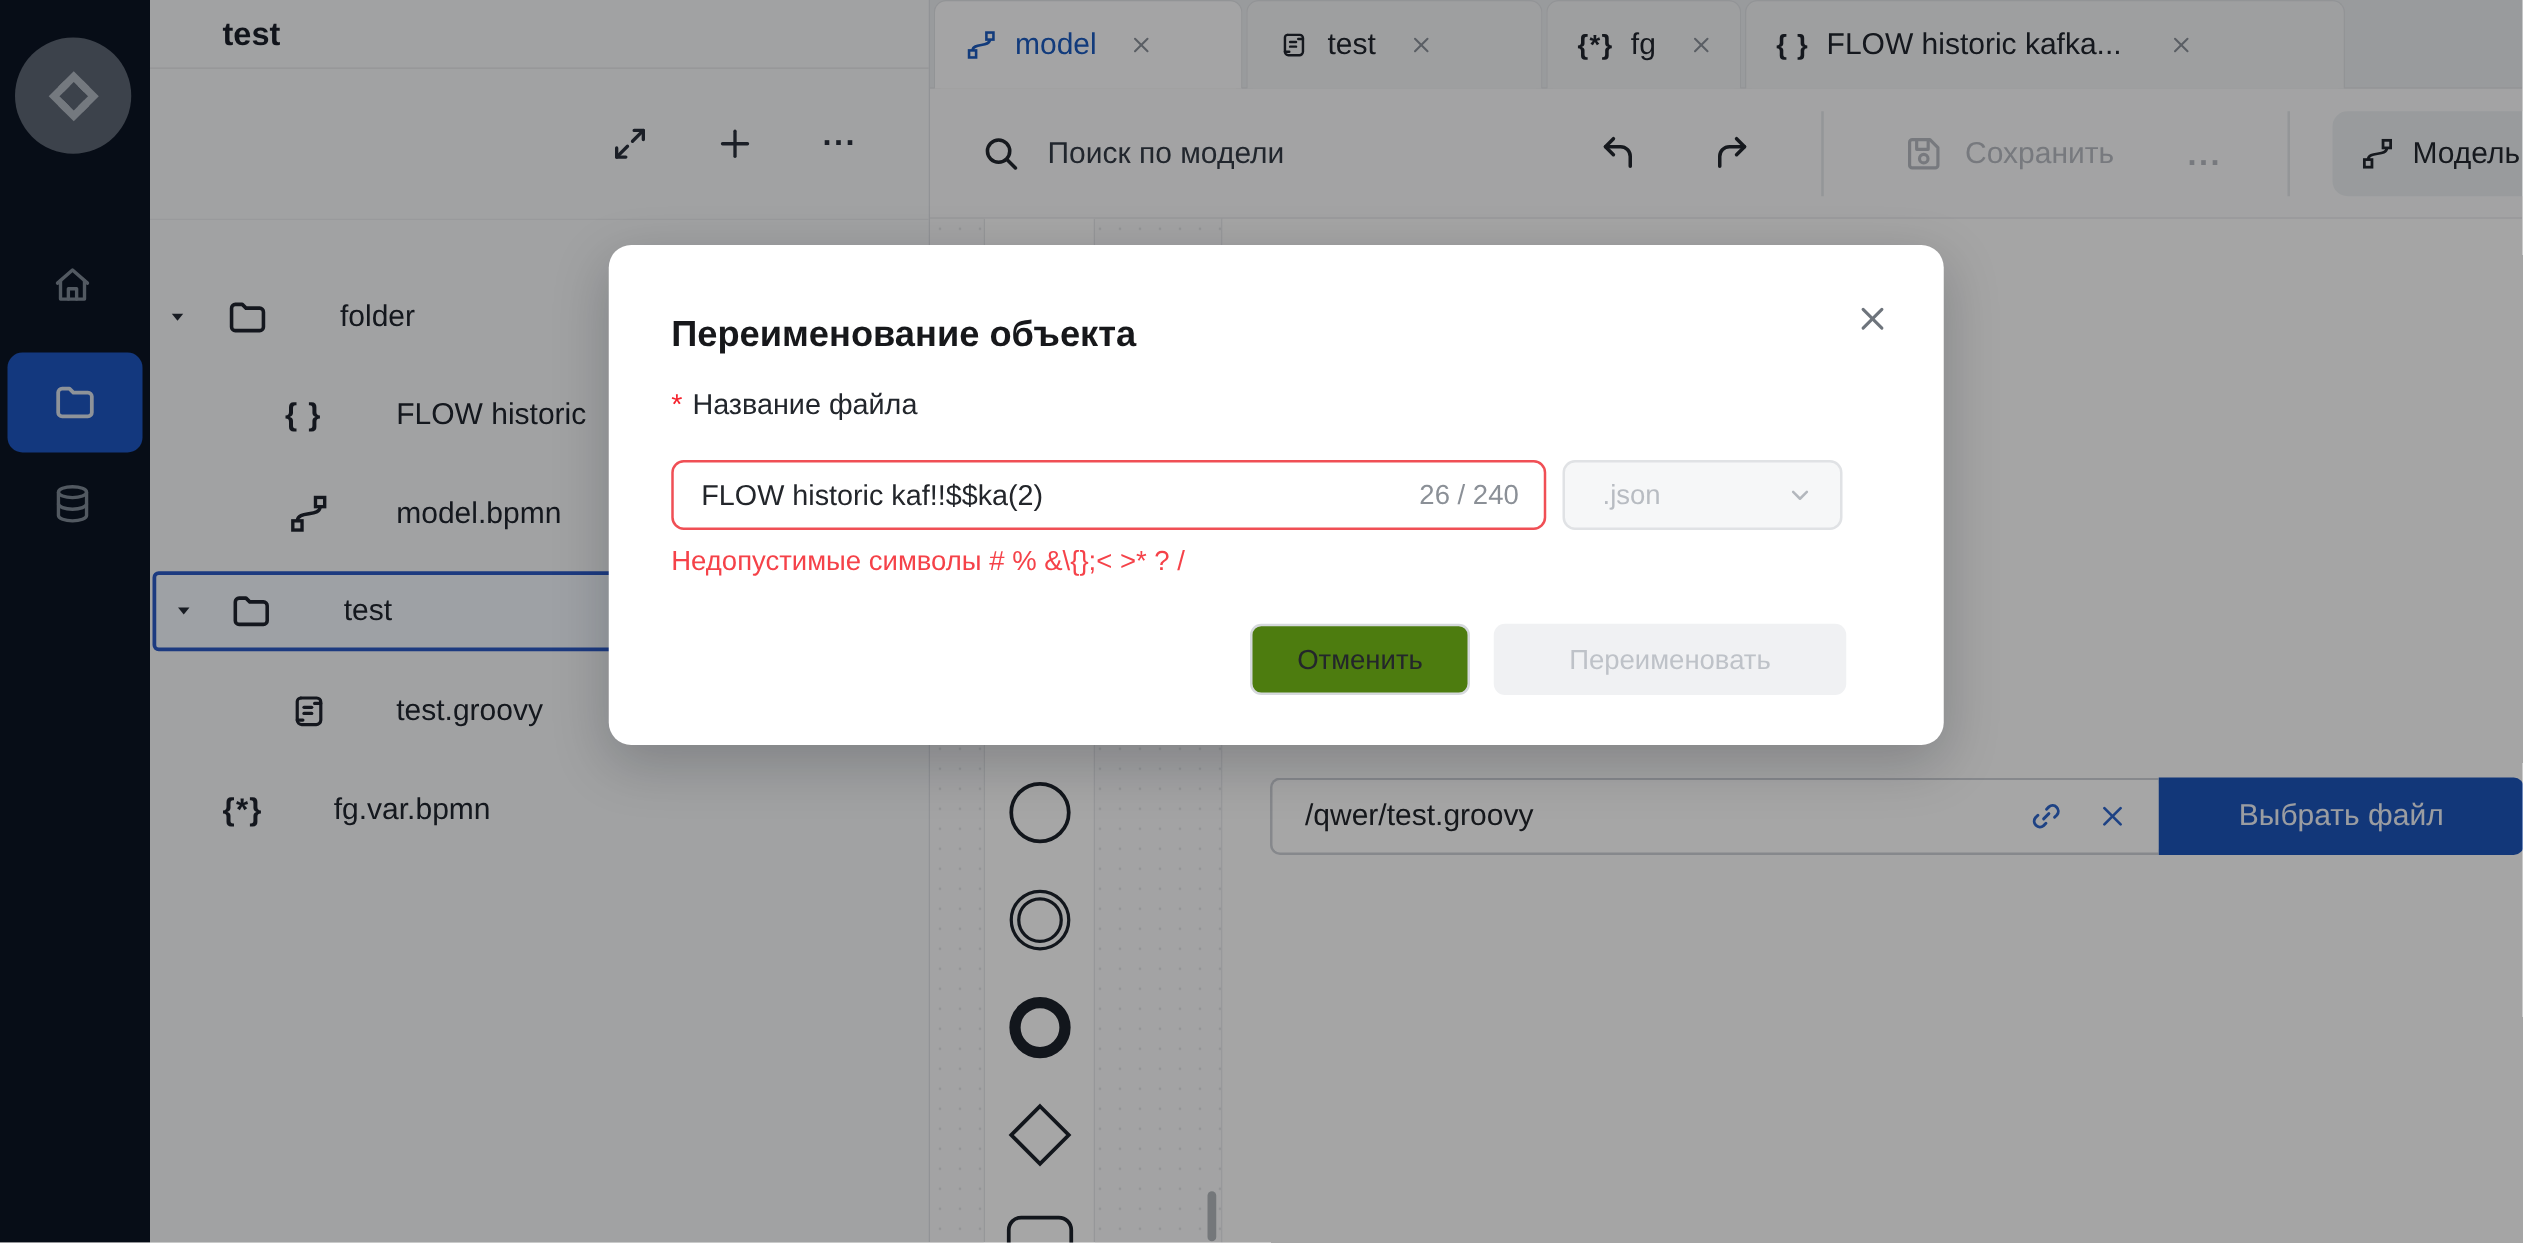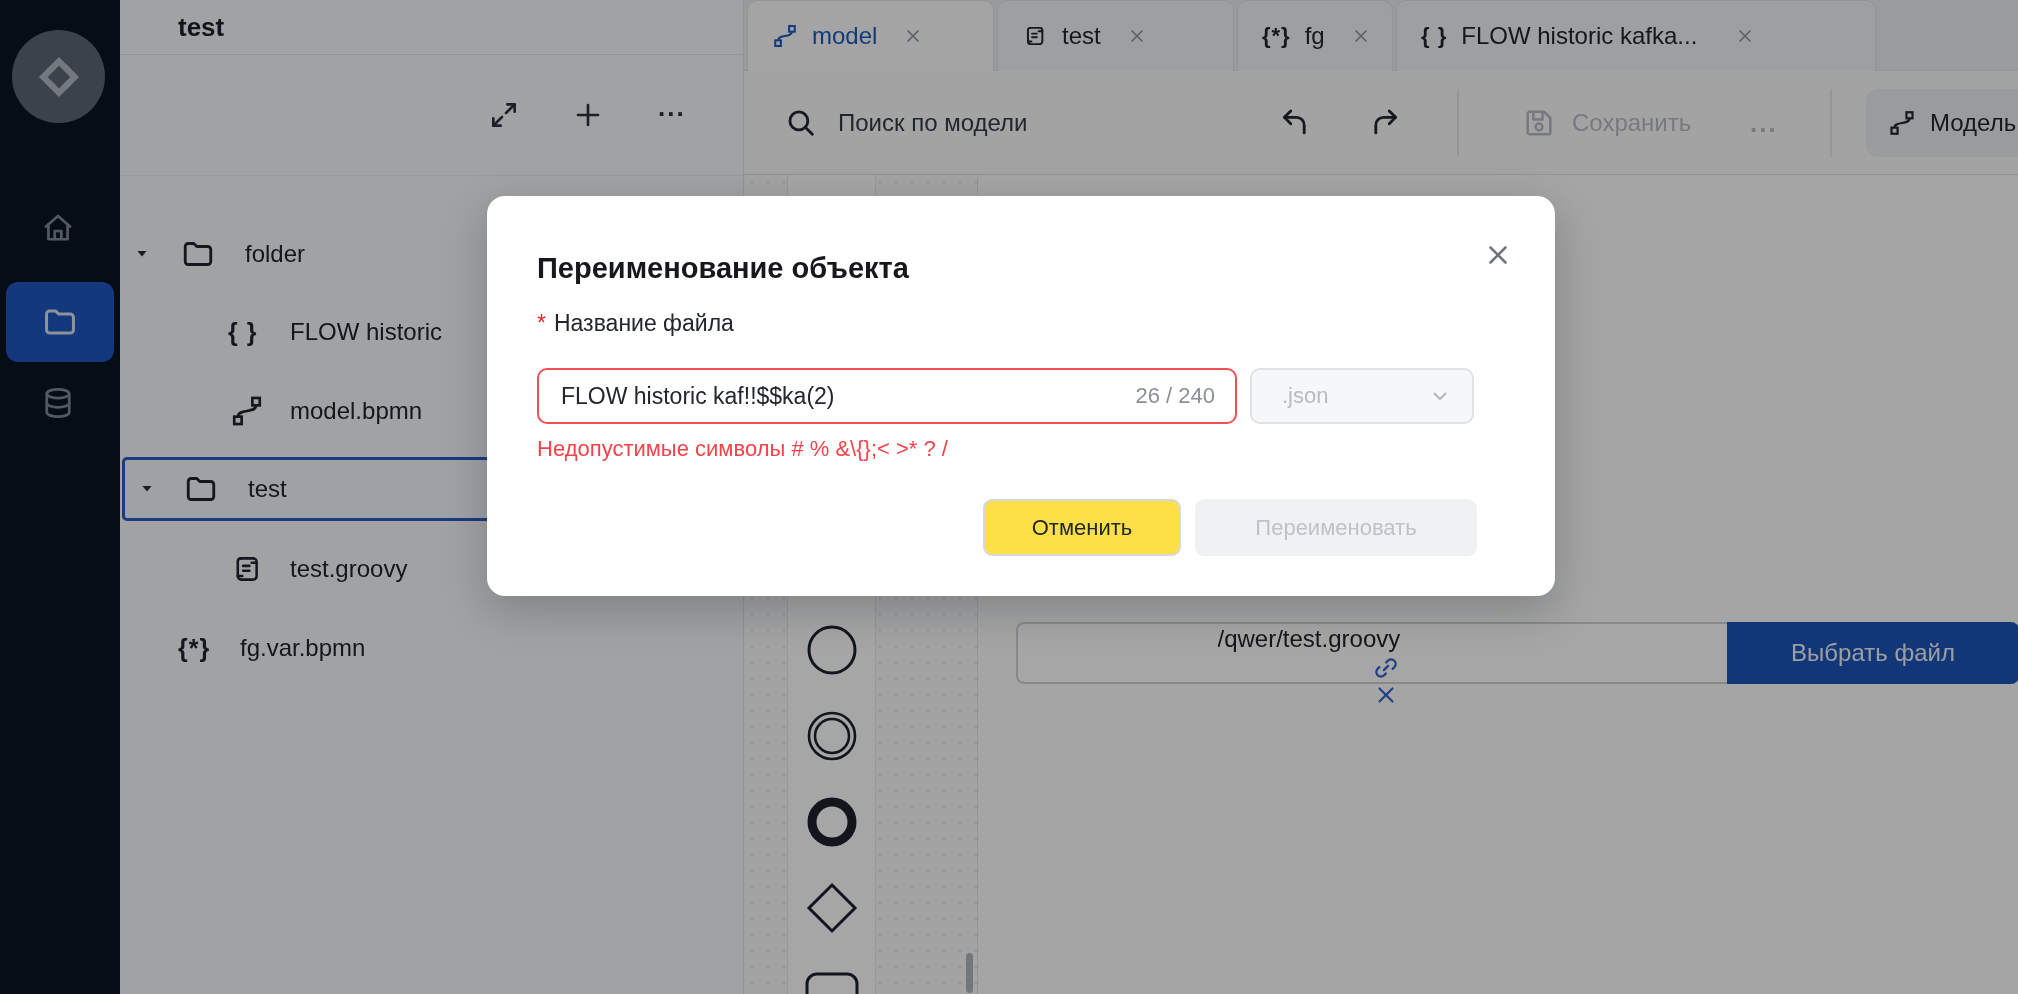--- a/index.html
+++ b/index.html
@@ -30,21 +30,21 @@
         font-family:"Liberation Sans",sans-serif;margin-left:18px;width:200px;color:#30363f;}
   .exp-search input::placeholder{color:#a7aeb8;}
   .exp-tool-ic{position:absolute;top:44px;color:#2a313c;cursor:pointer;}
   .dots{font-size:26px;letter-spacing:2px;color:#2a313c;font-weight:bold;line-height:32px;}
 
   .tree{position:relative;}
   .trow{position:absolute;left:0;width:624px;height:64px;display:flex;align-items:center;
         box-sizing:border-box;cursor:pointer;}
   .trow .caret{position:absolute;left:12px;width:20px;color:#262c36;}
   .trow .ticon{position:absolute;color:#1f242e;display:flex;align-items:center;justify-content:center;}
-  .trow .tlabel{position:absolute;font-size:24px;color:#20252e;white-space:nowrap;}
+  .trow .tlabel{position:absolute;font-size:24px;color:#20252e;white-space:nowrap;margin-left:27px;}
   .braces{font-size:25px;font-weight:bold;color:#1f242e;letter-spacing:1px;}
   .trow.selected{left:2px;width:620px;border:3px solid #2b5ac5;border-radius:5px;background:#f3f7fd;}
 
   
   .tabbar{left:744px;top:0;width:1274px;height:71px;background:#eceef1;
           border-bottom:1px solid #dde0e4;z-index:1;display:flex;box-sizing:border-box;}
   .tab{height:71px;box-sizing:border-box;margin-right:3px;border:1px solid #e0e3e7;border-bottom:none;
        border-radius:10px 10px 0 0;background:#f3f4f6;display:flex;align-items:center;
        padding:0 24px;cursor:pointer;color:#21262e;}
   .tab .tab-label{font-size:24px;margin:0 16px 0 14px;white-space:nowrap;}
@@ -77,21 +77,21 @@
            border-left:1px solid #e6e8eb;border-right:1px solid #e6e8eb;box-sizing:border-box;
            display:flex;flex-direction:column;align-items:center;padding-top:447px;}
   .pal-item{width:56px;height:56px;margin-bottom:30px;color:#1d222b;cursor:pointer;flex:0 0 auto;}
   .cv-scroll{position:absolute;left:222px;top:778px;width:7px;height:40px;background:#b3b7bc;border-radius:4px;}
   .cv-divider{left:977px;top:175px;width:1px;height:819px;background:#e4e6e9;z-index:1;}
 
   
   .props{left:978px;top:175px;width:1040px;height:819px;background:#fdfdfe;z-index:1;}
   .file-group{position:absolute;left:38px;top:447px;display:flex;height:62px;}
   .file-input{width:711px;height:62px;box-sizing:border-box;border:2px solid #ced2d7;border-right:none;
-        border-radius:8px 0 0 8px;background:#fff;display:flex;align-items:center;padding:0 24px;flex-direction:column;}
+        border-radius:8px 0 0 8px;background:#fff;display:flex;align-items:center;padding:0 24px;}
   .file-input input{border:none;outline:none;background:transparent;font-size:24px;flex:1;
         font-family:"Liberation Sans",sans-serif;color:#22262c;}
   .file-ic{color:#2e66cb;display:flex;margin-left:26px;cursor:pointer;}
   .file-btn{width:292px;height:62px;background:#1d55bb;border:none;border-radius:0 8px 8px 0;
         color:#eef2f8;font-size:24px;font-family:"Liberation Sans",sans-serif;cursor:pointer;}
 
   
   .overlay{left:0;top:0;width:2018px;height:994px;background:rgba(0,0,0,0.35);z-index:10;}
   .modal{left:487px;top:196px;width:1040px;height:400px;background:#fff;border-radius:18px;
          box-shadow:0 14px 44px rgba(10,15,24,0.22);z-index:20;padding-left:28px;}
@@ -104,21 +104,21 @@
   .m-input input{border:none;outline:none;flex:1;font-size:23px;color:#23262b;
         font-family:"Liberation Sans",sans-serif;background:transparent;}
   .m-counter{font-size:22px;color:#8b9097;margin-left:14px;white-space:nowrap;}
   .m-select{position:absolute;left:763px;top:172px;width:224px;height:56px;box-sizing:border-box;
         background:#f6f7f8;border:2px solid #e0e2e5;border-radius:10px;display:flex;align-items:center;
         padding:0 20px 0 30px;color:#b8bcc2;cursor:default;}
   .m-select .sel-val{font-size:22px;flex:1;}
   .m-error{position:absolute;left:50px;top:240px;font-size:22px;color:#f54249;}
   .m-btn{position:absolute;top:303px;height:57px;border-radius:9px;font-size:22px;
         font-family:"Liberation Sans",sans-serif;cursor:pointer;}
-  .m-cancel{left:496px;width:198px;background:#fde047;border:2px solid #d6d9dd;color:#23262b;}
+  .m-cancel{left:513px;width:176px;background:#4d7c0f;border:2px solid #d6d9dd;color:#23262b;}
   .m-rename{left:708px;width:282px;background:#f0f1f3;border:none;color:#bec2c8;cursor:default;}
 </style>
 </head>
 <body>
 
 <svg width="0" height="0" style="position:absolute">
   <defs>
     <symbol id="i-logo" viewBox="0 0 24 24">
       <g fill="none" stroke="currentColor" stroke-width="2.7">
         <path d="M7.4 9.6 L12 5 L16.6 9.6"></path>

